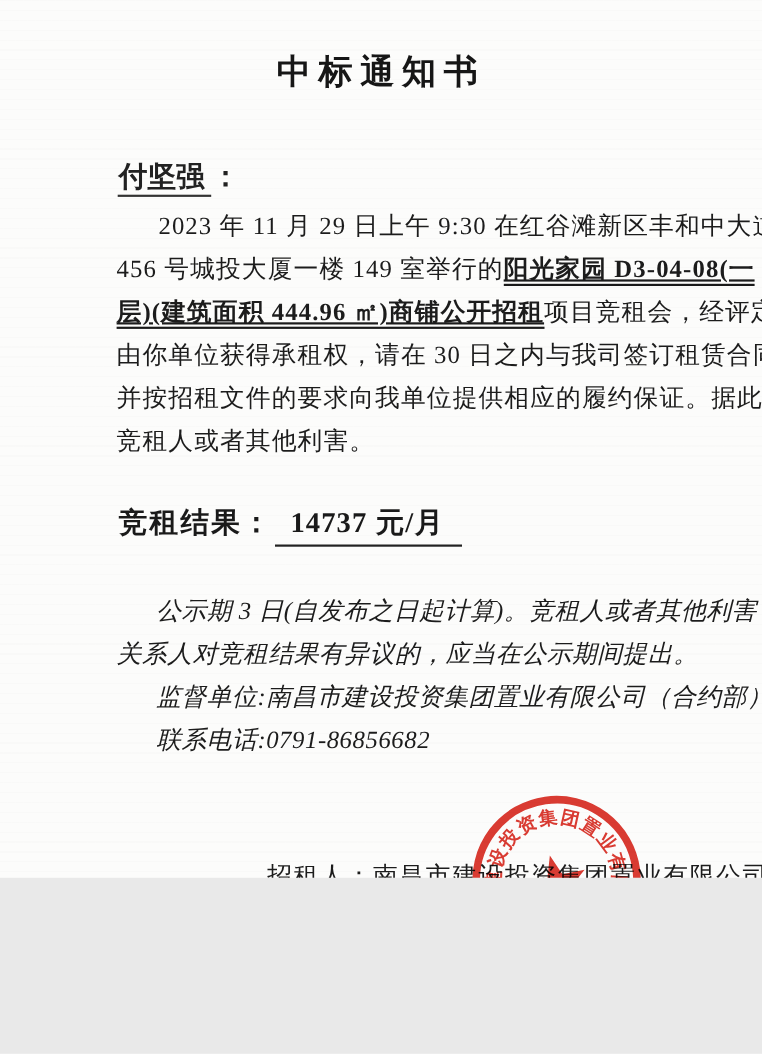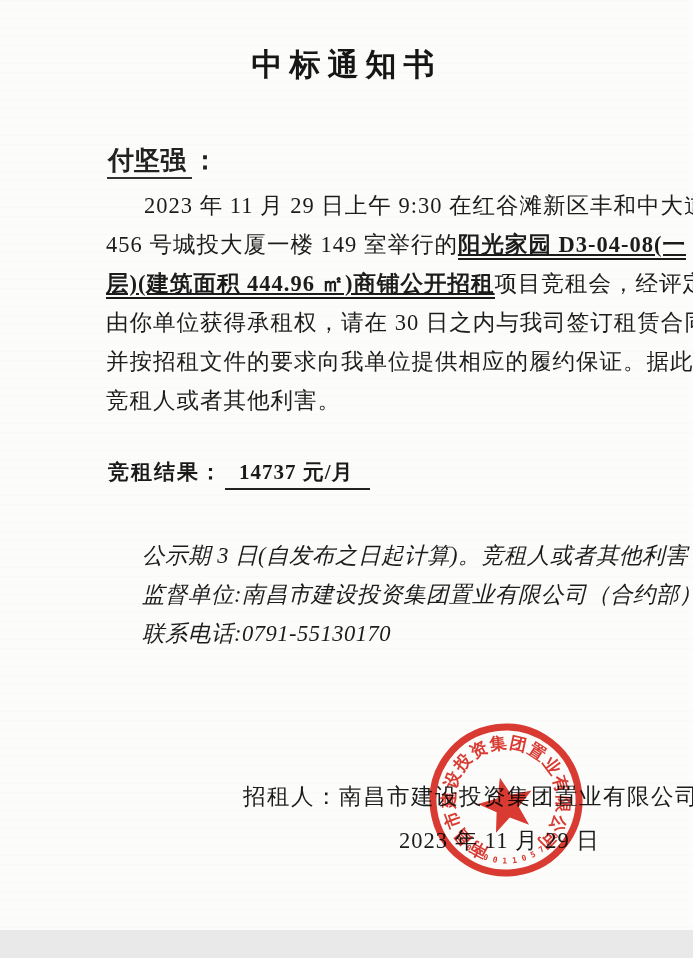--- a/index.html
+++ b/index.html
@@ -2,21 +2,21 @@
 <html lang="zh"><head>
 <meta charset="utf-8">
 <style>
   html,body{margin:0;padding:0;}
   body{
     width:693px;height:958px;
     background:#e9e9e9;
     font-family:"Liberation Serif","DejaVu Serif",serif;
   }
   .page{
-    position:relative;width:693px;height:930px;overflow:hidden;
+    position:relative;width:693px;height:798px;overflow:hidden;
     background:
       repeating-linear-gradient(180deg, rgba(0,0,0,0.012) 0 1px, rgba(0,0,0,0) 1px 9px),
       #fcfcfb;
     color:#1f1f1f;
   }
   .title{
     position:absolute;top:44px;left:0;right:0;
     text-align:center;font-size:31px;font-weight:bold;letter-spacing:7px;
     color:#161616;
   }
@@ -34,21 +34,21 @@
   .body-line{white-space:nowrap;}
   .indent1{text-indent:38px;}
   .em{
     font-weight:bold;
     border-bottom:2px solid #1a1a1a;
     padding-bottom:1px;
     text-decoration:underline;
   }
   .result-line{
     position:absolute;left:108px;top:458px;
-    font-size:21px;letter-spacing:1px;color:#1a1a1a;
+    font-size:26px;letter-spacing:1px;color:#1a1a1a;
   }
   .result-label{font-weight:bold;letter-spacing:2px;}
   .result-value{
     display:inline-block;font-weight:bold;
     border-bottom:2px solid #222;
     padding:0 16px 2px 14px;margin-left:2px;
   }
   .notice-block{
     position:absolute;left:106px;top:536px;width:540px;
     font-size:22.5px;line-height:39px;letter-spacing:0.5px;color:#1c1c1c;font-style:italic;
@@ -98,22 +98,23 @@
     <div class="body-line">并按招租文件的要求向我单位提供相应的履约保证。据此，</div>
     <div class="body-line">竞租人或者其他利害。</div>
   </div>
 
   <div class="result-line">
     <span class="result-label">竞租结果：</span><span class="result-value">14737 元/月</span>
   </div>
 
   <div class="notice-block">
     <div class="body-line indent2">公示期 3 日(自发布之日起计算)。竞租人或者其他利害</div>
+    <div class="body-line">关系人对竞租结果有异议的，应当在公示期间提出。</div>
     <div class="body-line indent2">监督单位:南昌市建设投资集团置业有限公司（合约部）</div>
-    <div class="body-line indent2">联系电话:0791-55130170</div>
+    <div class="body-line indent2">联系电话:0791-86856682</div>
   </div>
 
   <div class="signature-block">
     <div class="sig-lessor">招租人：南昌市建设投资集团置业有限公司</div>
     <div class="sig-date">2023 年 11 月 29 日</div>
   </div>
 
   <svg class="seal" viewBox="0 0 168 168" xmlns="http://www.w3.org/2000/svg">
     <circle class="seal-ring" cx="84" cy="84" r="73" stroke="#d92a20"></circle>
     <polygon id="seal-star" points="81.0,61.2 90.0,79.6 110.5,78.2 95.7,92.5 103.4,111.6 85.3,101.9 69.5,115.1 73.0,94.9 55.6,84.0 76.0,81.1" fill="#d92a20"></polygon>

